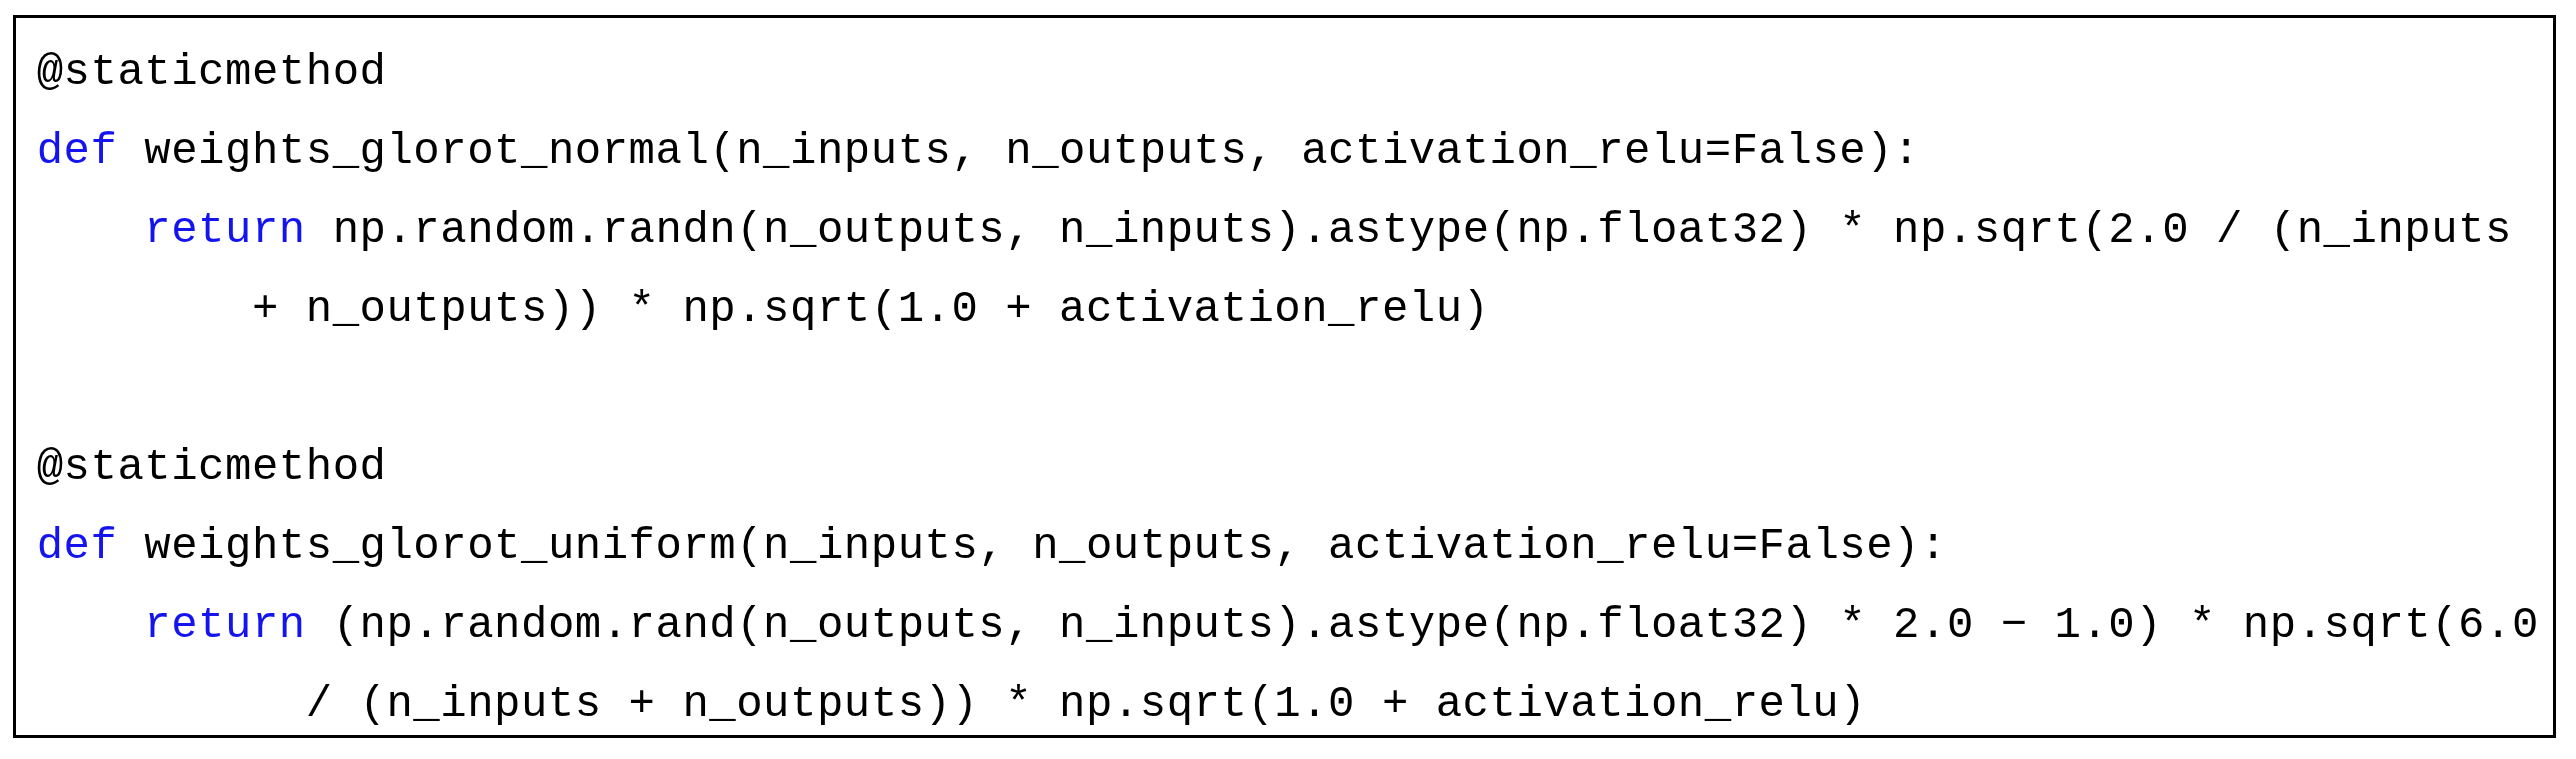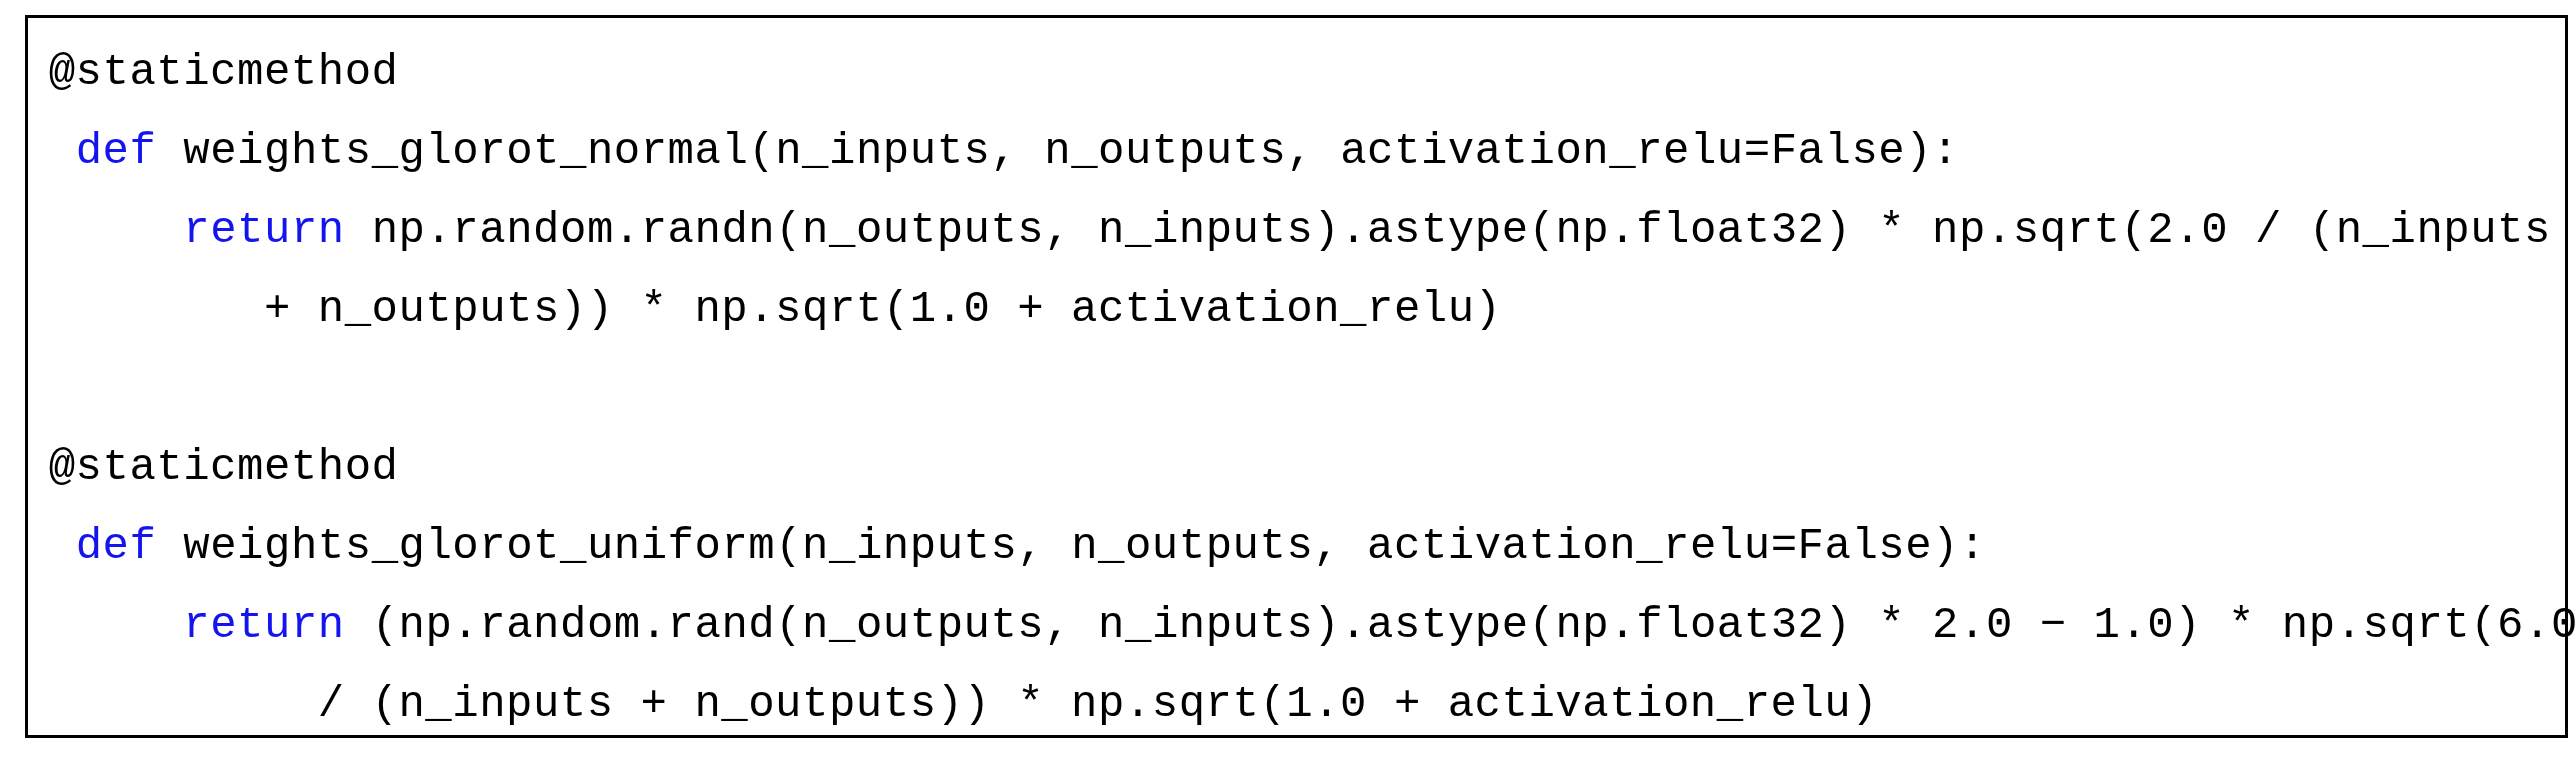--- a/index.html
+++ b/index.html
@@ -11,40 +11,40 @@
     overflow: hidden;
   }
   .page {
     position: relative;
     width: 2576px;
     height: 759px;
     background: #ffffff;
   }
   .code-frame {
     position: absolute;
-    left: 25px;
+    left: 13px;
     top: 14.5px;
     width: 2537px;
     height: 717px;
     border: 3.8px solid #000000;
     background: #ffffff;
     box-sizing: content-box;
   }
   .code-block {
     margin: 0;
     padding: 15.3px 7.6px 0 20.7px;
     font-family: "Liberation Mono", "DejaVu Sans Mono", monospace;
     font-size: 44px;
     line-height: 79px;
     letter-spacing: 0.5px;
     white-space: pre;
     color: var(--tx-color, #000000);
   }
   .code-line { height: 79px; }
-  .kw { color: var(--kw-color, #1414ee); margin-left: 27px; }
+  .kw { color: var(--kw-color, #1414ee); }
   .tx { color: var(--tx-color, #000000); }
 </style>
 </head>
 <body>
 
 <div class="page">
   <div class="code-frame" style="border-color: rgb(0, 0, 0);">
     <pre class="code-block"><div class="code-line"><span class="tx">@staticmethod</span></div><div class="code-line"><span class="kw">def</span><span class="tx"> weights_glorot_normal(n_inputs, n_outputs, activation_relu=False):</span></div><div class="code-line"><span class="tx">    </span><span class="kw">return</span><span class="tx"> np.random.randn(n_outputs, n_inputs).astype(np.float32) * np.sqrt(2.0 / (n_inputs</span></div><div class="code-line"><span class="tx">        + n_outputs)) * np.sqrt(1.0 + activation_relu)</span></div><div class="code-line">&nbsp;</div><div class="code-line"><span class="tx">@staticmethod</span></div><div class="code-line"><span class="kw">def</span><span class="tx"> weights_glorot_uniform(n_inputs, n_outputs, activation_relu=False):</span></div><div class="code-line"><span class="tx">    </span><span class="kw">return</span><span class="tx"> (np.random.rand(n_outputs, n_inputs).astype(np.float32) * 2.0 − 1.0) * np.sqrt(6.0</span></div><div class="code-line"><span class="tx">          / (n_inputs + n_outputs)) * np.sqrt(1.0 + activation_relu)</span></div></pre>
   </div>
 </div>

